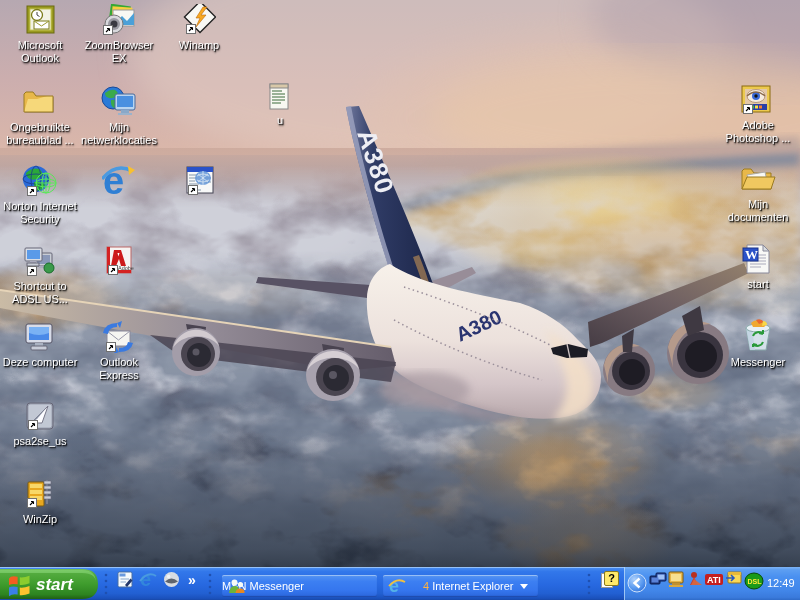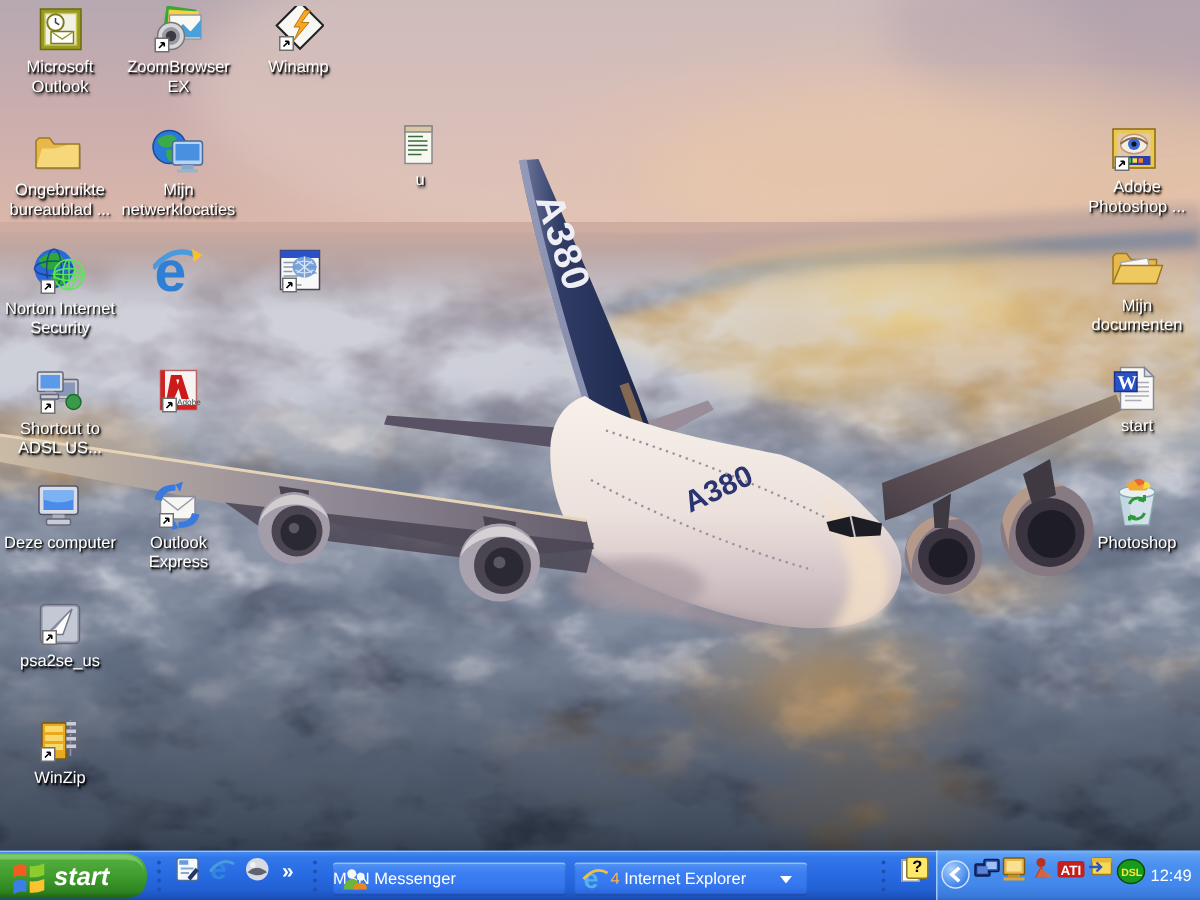--- a/index.html
+++ b/index.html
@@ -506,21 +506,21 @@
  <path d="M8,10 L12,32 L17,32 L14,10 Z" fill="#c2d4e2" opacity="0.9"></path>
  <ellipse cx="20" cy="10" rx="12" ry="4" fill="#e8f0f6" stroke="#8aa"></ellipse>
  <path d="M13,5 Q17,1 22,3 L26,5 Q29,7 26,9 L15,9 Z" fill="#f0a830"></path>
  <path d="M18,2 Q23,0 26,4 L21,6 Z" fill="#e86830"></path>
  <path d="M25,3 Q29,3 29,7 L24,8 Z" fill="#f8d848"></path>
  <g fill="none" stroke="#2a9a3a" stroke-width="2">
           <path d="M15,18 A6,6 0 0 1 25,16 M25,16 L25,12 M25,16 L21,15"></path>
           <path d="M25,24 A6,6 0 0 1 15,26 M15,26 L15,29 M15,26 L19,27"></path>
         </g>
 </svg>
-      <div class="lbl">Photoshop</div>
+      <div class="lbl">Messenger</div>
     </div>
 
 <div id="taskbar">
 
  <svg width="110" height="33" style="position:absolute;left:0;top:0">
   <defs>
    <linearGradient id="sb" x1="0" y1="0" x2="0" y2="1">
     <stop offset="0" stop-color="#72c15a"></stop>
     <stop offset="0.15" stop-color="#53ab3e"></stop>
     <stop offset="0.5" stop-color="#3f9c2d"></stop>
@@ -580,21 +580,21 @@
    <circle cx="12.5" cy="6.5" r="2.6" fill="#f6fbf6"></circle>
    <path d="M7.5,15 Q8,10 13,10.5 Q17,11 16.5,15 Z" fill="#e88820"></path>
   </svg>
   <span style="">MSN Messenger</span>
  </div>
  <div class="tbtn" style="left:383px;width:155px;">
   <svg width="20" height="18" style="position:absolute;left:4px;top:2px">
    <text x="2" y="15" font-family="Liberation Sans,sans-serif" font-size="18" font-weight="bold" fill="#55b3e8">e</text>
    <path d="M2,9 Q10,0 18,5" stroke="#f0c040" stroke-width="1.8" fill="none"></path>
   </svg>
-  <span style="margin-left:24px;"><span style="color:#ffb340">4</span> Internet Explorer</span>
+  <span style="margin-left:40px;"><span style="color:#ffb340">4</span> Internet Explorer</span>
   <svg width="10" height="8" style="position:absolute;right:8px;top:9px">
           <polygon points="0,0 8,0 4,5" fill="#fff"></polygon>
         </svg>
  </div>
 
  <svg width="20" height="33" style="position:absolute;left:583px;top:0">
   <g fill="#1f50b0">
    <circle cx="6" cy="8" r="1.3"></circle>
           <circle cx="6" cy="14" r="1.3"></circle>
           <circle cx="6" cy="20" r="1.3"></circle>

